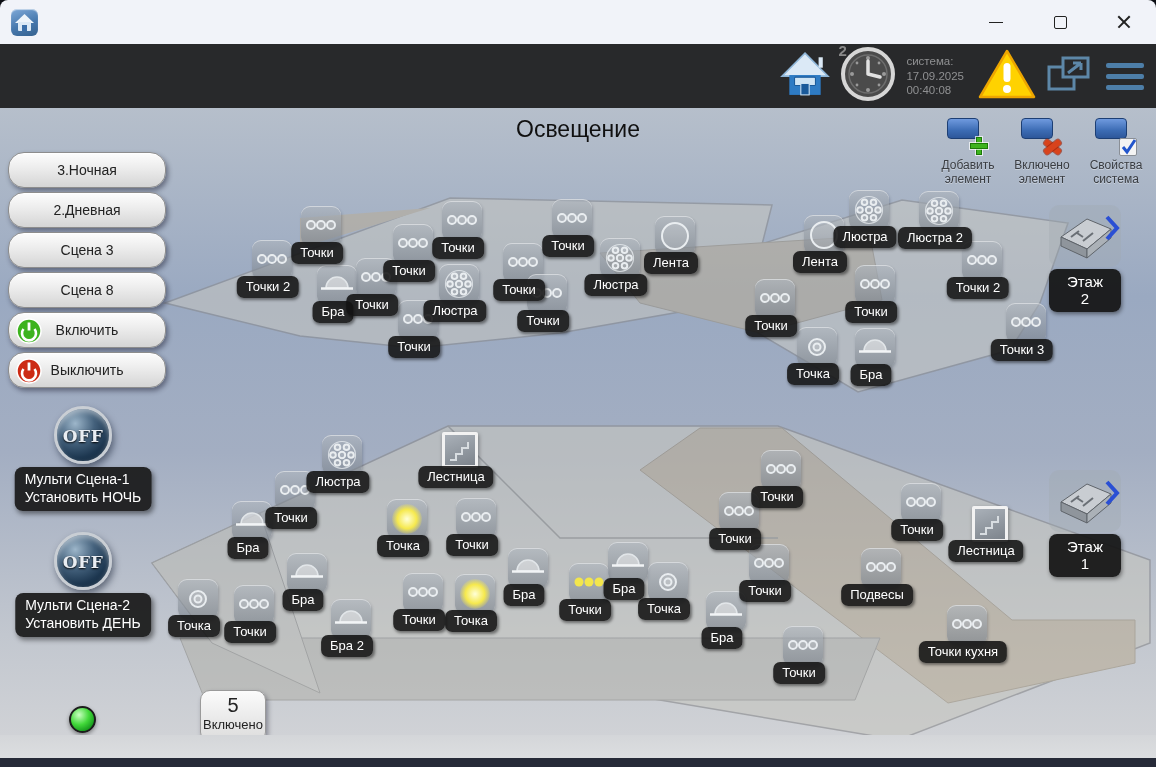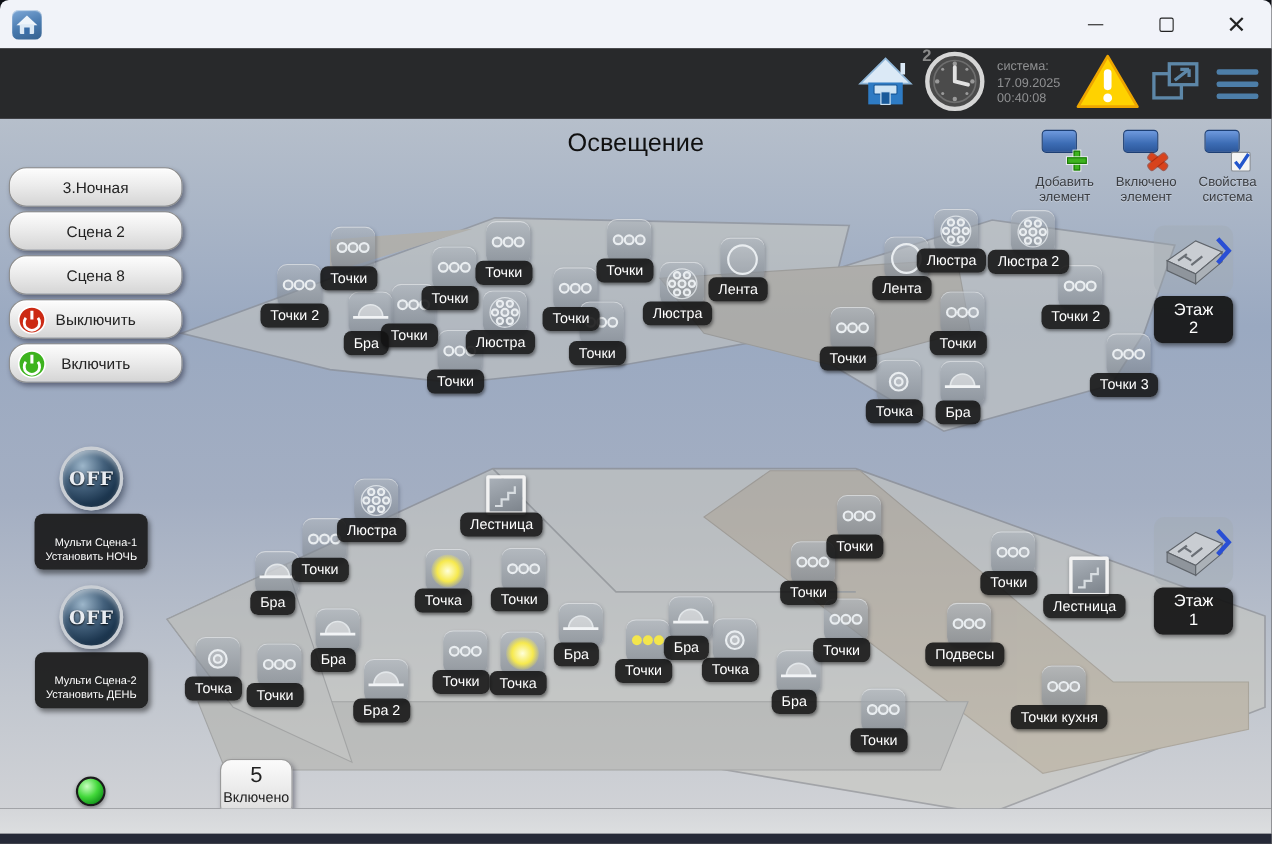--- a/index.html
+++ b/index.html
@@ -65,21 +65,21 @@
     background:linear-gradient(180deg,#fdfdfd 0%,#ececec 45%,#d5d5d5 100%); border:1px solid #8d8d8d;
     box-shadow:2px 3px 5px rgba(20,20,40,.45), inset 0 1px 0 #fff; display:flex; align-items:center; justify-content:center;
     font-size:14px; color:#222; cursor:pointer; }
   .scenebtn .pico { position:absolute; left:7px; top:5px; }
 
   
   .offbtn { position:absolute; width:58px; height:58px; border-radius:50%; cursor:pointer;
     background:radial-gradient(circle at 35% 28%, #9db6ca 0%, #44617c 38%, #1d3750 68%, #122436 100%);
     border:3px solid #c9ced4; box-shadow:2px 4px 7px rgba(10,20,40,.5), inset 0 3px 5px rgba(255,255,255,.45); }
   .offbtn span { position:absolute; left:0; top:17px; width:100%; text-align:center; color:#e9edf2; font-family:"DejaVu Serif",serif; font-weight:bold; font-size:17px; letter-spacing:.5px; text-shadow:0 1px 2px #000; }
-  .darklabel { position:absolute; transform:translate(-50%,0); background:rgba(24,24,24,.92); color:#fff; border-radius:8px; padding:20px 10px 5px; font-size:10px; line-height:1.3; text-align:right; white-space:nowrap; box-shadow:2px 3px 5px rgba(0,0,0,.45); }
+  .darklabel { position:absolute; transform:translate(-50%,0); background:rgba(24,24,24,.92); color:#fff; border-radius:8px; padding:3px 10px 5px; font-size:14px; line-height:1.3; text-align:left; white-space:nowrap; box-shadow:2px 3px 5px rgba(0,0,0,.45); }
 
   .led { position:absolute; width:27px; height:27px; border-radius:50%; border:2px solid #1c1c1c;
     background:radial-gradient(circle at 35% 30%, #c8ffc0 0%, #42d83a 45%, #0c8a16 85%); box-shadow:0 2px 4px rgba(0,0,0,.4); }
 
   .counterbtn { position:absolute; left:200px; top:582px; width:66px; height:52px; border-radius:10px;
     background:linear-gradient(180deg,#fbfbfb,#dcdcdc); border:1px solid #9a9a9a; box-shadow:2px 3px 5px rgba(20,20,40,.4);
     text-align:center; cursor:pointer; color:#222; }
   .counterbtn .num { font-size:20px; line-height:1.2; margin-top:2px; }
   .counterbtn .sub { font-size:13px; }
 
@@ -245,37 +245,38 @@
           </div>
           <div class="lbl">
             <div>Свойства</div>
             <div>система</div>
           </div>
         </div>
       </div>
 
     <div class="scenecol" id="scenecol">
         <div class="scenebtn">3.Ночная</div>
-        <div class="scenebtn">Сцена 2</div>
+        <div class="scenebtn">2.Дневная</div>
+        <div class="scenebtn">Сцена 3</div>
         <div class="scenebtn">Сцена 8</div>
+        <div class="scenebtn">
+          <svg class="pico" width="26" height="26" viewBox="0 0 26 26">
+            <circle cx="13" cy="13" r="12" fill="#3db31e" stroke="#ffffff" stroke-width="1.5"></circle>
+            <path d="M7.5 11 A7 7 0 1 0 18.5 11" fill="none" stroke="#fff" stroke-width="2.6"></path>
+            <line x1="13" y1="4.5" x2="13" y2="12.5" stroke="#fff" stroke-width="2.8"></line>
+          </svg>
+          <span>Включить</span>
+        </div>
         <div class="scenebtn">
           <svg class="pico" width="26" height="26" viewBox="0 0 26 26">
             <circle cx="13" cy="13" r="12" fill="#cc2a14" stroke="#ffffff" stroke-width="1.5"></circle>
             <path d="M7.5 11 A7 7 0 1 0 18.5 11" fill="none" stroke="#fff" stroke-width="2.6"></path>
             <line x1="13" y1="4.5" x2="13" y2="12.5" stroke="#fff" stroke-width="2.8"></line>
           </svg>
           <span>Выключить</span>
-        </div>
-        <div class="scenebtn">
-          <svg class="pico" width="26" height="26" viewBox="0 0 26 26">
-            <circle cx="13" cy="13" r="12" fill="#3db31e" stroke="#ffffff" stroke-width="1.5"></circle>
-            <path d="M7.5 11 A7 7 0 1 0 18.5 11" fill="none" stroke="#fff" stroke-width="2.6"></path>
-            <line x1="13" y1="4.5" x2="13" y2="12.5" stroke="#fff" stroke-width="2.8"></line>
-          </svg>
-          <span>Включить</span>
         </div>
       </div>
 
     <div id="multiscenes">
         <div class="offbtn" style="left: 54px; top: 298px;">
           <span>OFF</span>
         </div>
         <div class="darklabel" style="left: 83px; top: 359px;">
           <div>Мульти Сцена-1</div>
           <div>Установить НОЧЬ</div>

